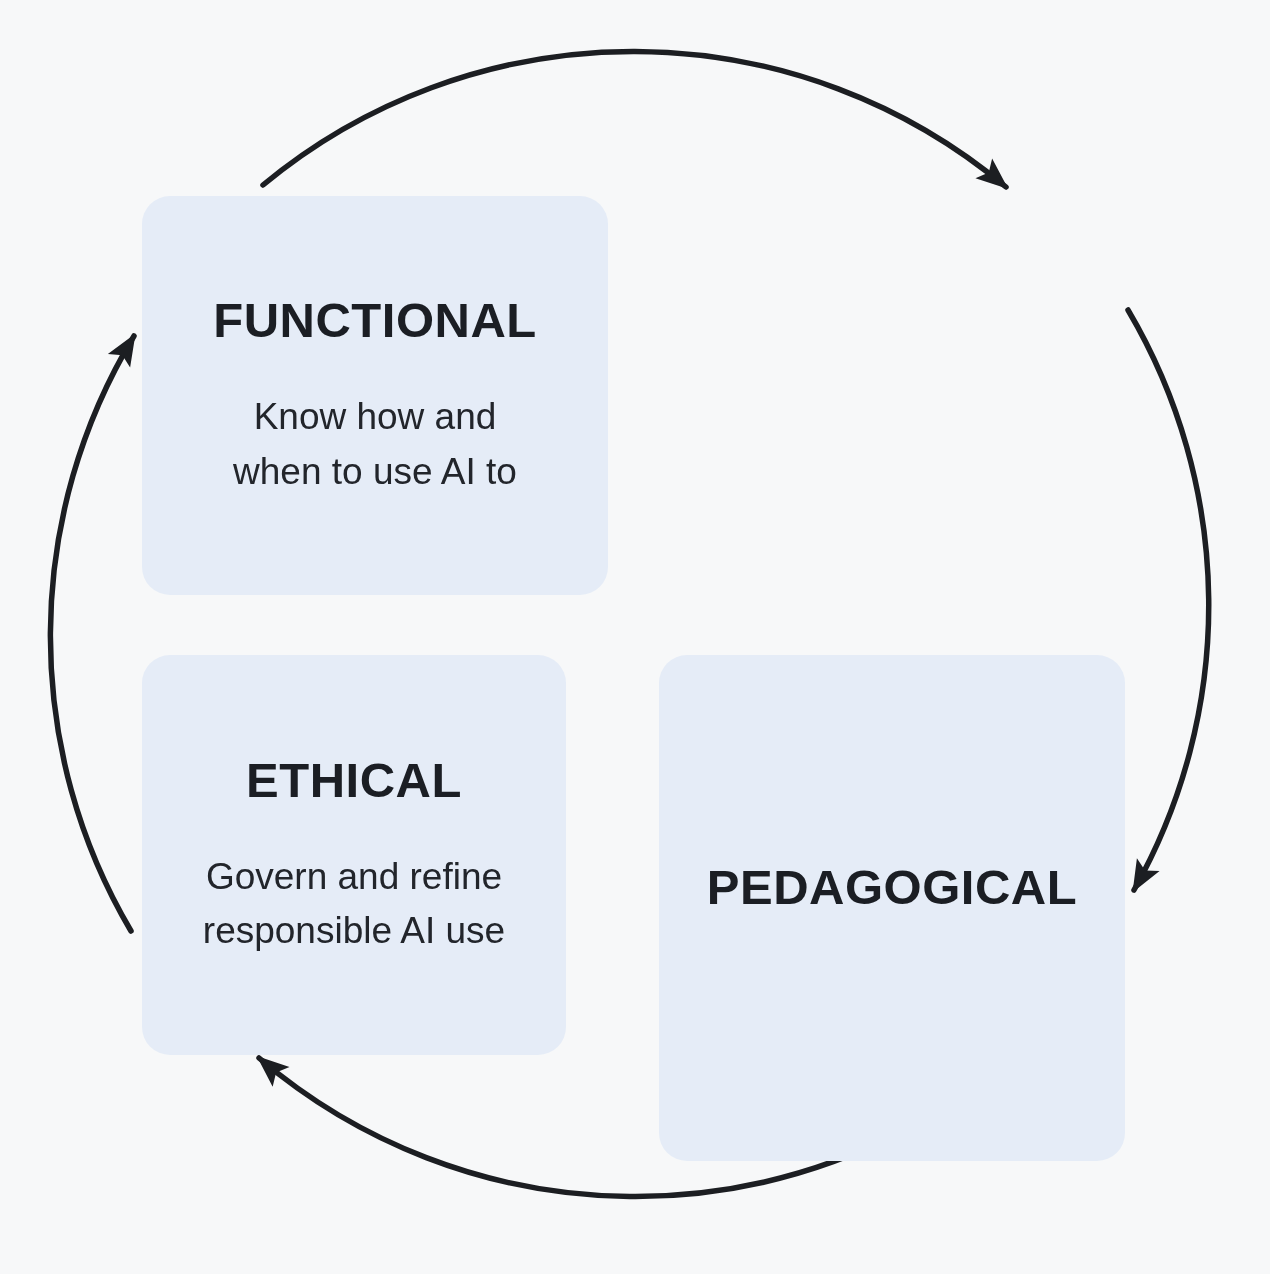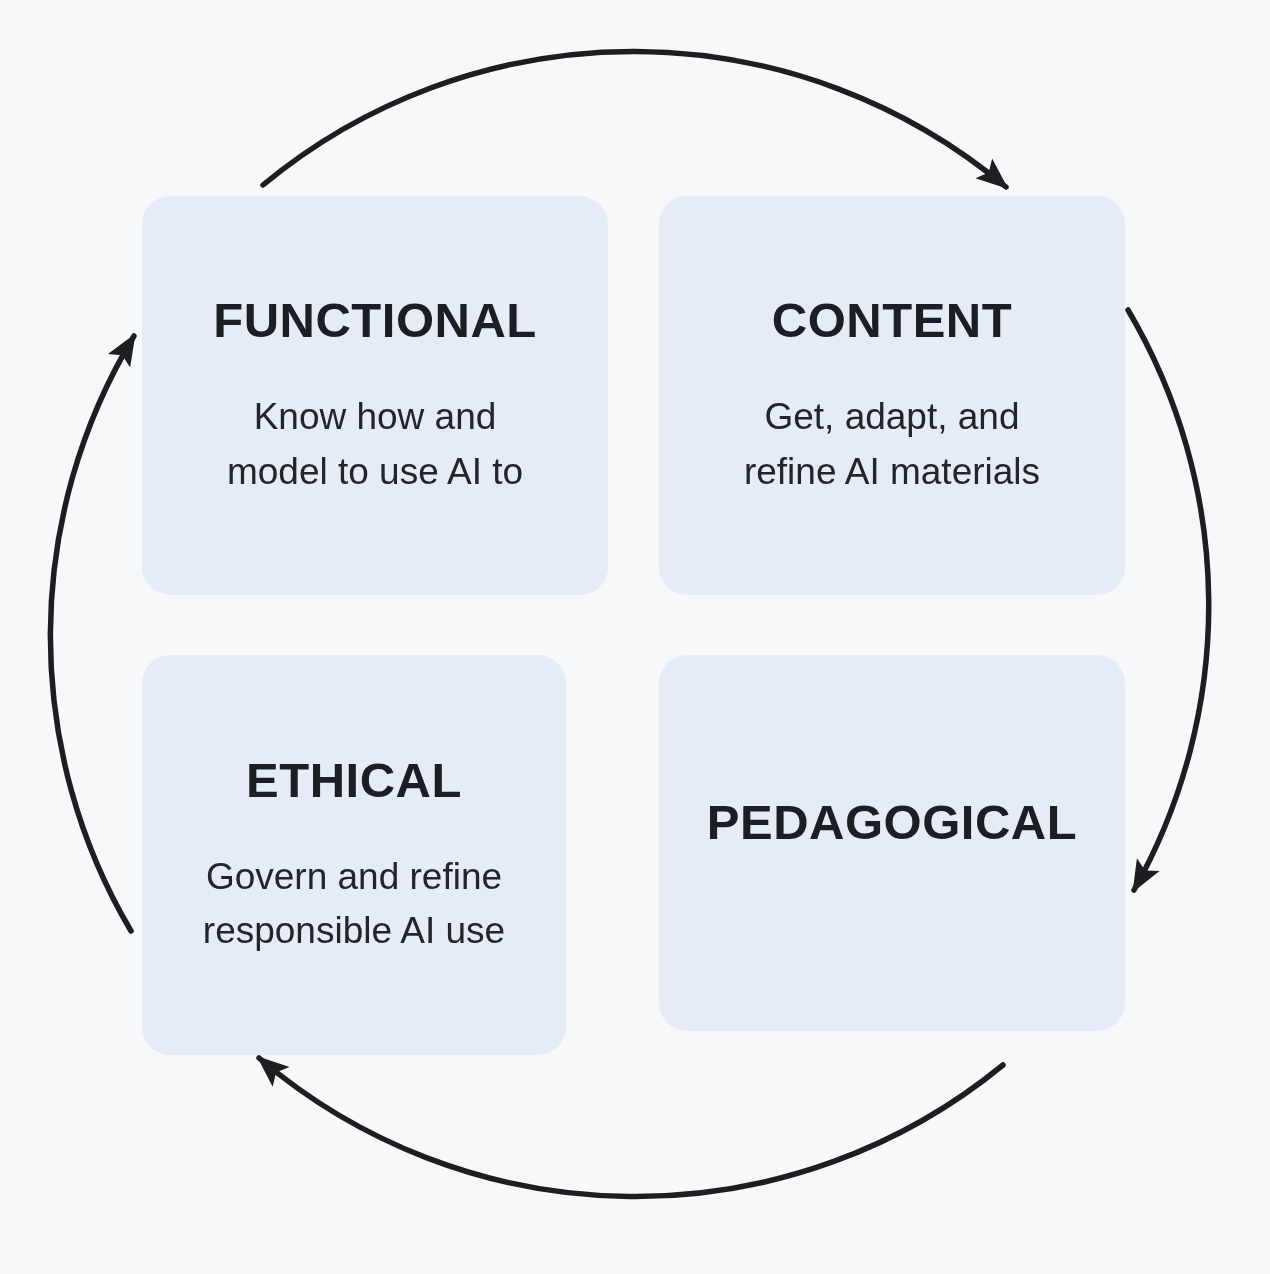--- a/index.html
+++ b/index.html
@@ -62,21 +62,21 @@
     font-size:37px;
     font-weight:400;
     line-height:1.46;
     color:var(--body);
     white-space:pre-line;
     margin:0;
   }
   .card.functional{ left:142px; top:196px;  width:466px; height:399px; }
   .card.content   { left:659px; top:196px;  width:466px; height:399px; }
   .card.ethical   { left:142px; top:655px;  width:424px; height:400px; }
-  .card.pedagogical{left:659px; top:655px;  width:466px; height:376px; }
+  .card.pedagogical{left:659px; top:655px;  width:466px; height:506px; }
 </style>
 </head>
 <body>
 
 <div class="stage">
 
   <svg class="arrows" viewBox="0 0 1270 1274" xmlns="http://www.w3.org/2000/svg">
     <defs>
       <marker id="arrowhead" markerUnits="userSpaceOnUse" markerWidth="36" markerHeight="32" refX="30" refY="15" orient="auto">
         <path class="arrowhead-shape" d="M1,2 L33,15 L1,28 L7.5,15 Z"></path>
@@ -84,28 +84,23 @@
     </defs>
     <path class="arc" d="M 263,185 A 580,580 0 0 1 1006,187" marker-end="url(#arrowhead)"></path>
     <path class="arc" d="M 1128,310 A 580,580 0 0 1 1134,890" marker-end="url(#arrowhead)"></path>
     <path class="arc" d="M 1003,1065 A 580,580 0 0 1 259,1058" marker-end="url(#arrowhead)"></path>
     <path class="arc" d="M 131,931 A 580,580 0 0 1 134,336" marker-end="url(#arrowhead)"></path>
   </svg>
 
   <div class="card functional">
     <h2 class="card-title">FUNCTIONAL</h2>
     <p class="card-body">Know how and
-model to use AI to</p>
+when to use AI to</p>
   </div>
 
-  <div class="card content">
-    <h2 class="card-title">CONTENT</h2>
-    <p class="card-body">Get, adapt, and
-refine AI materials</p>
-  </div>
 
   <div class="card ethical">
     <h2 class="card-title">ETHICAL</h2>
     <p class="card-body">Govern and refine
 responsible AI use</p>
   </div>
 
   <div class="card pedagogical">
     <h2 class="card-title">PEDAGOGICAL</h2>
   </div>

